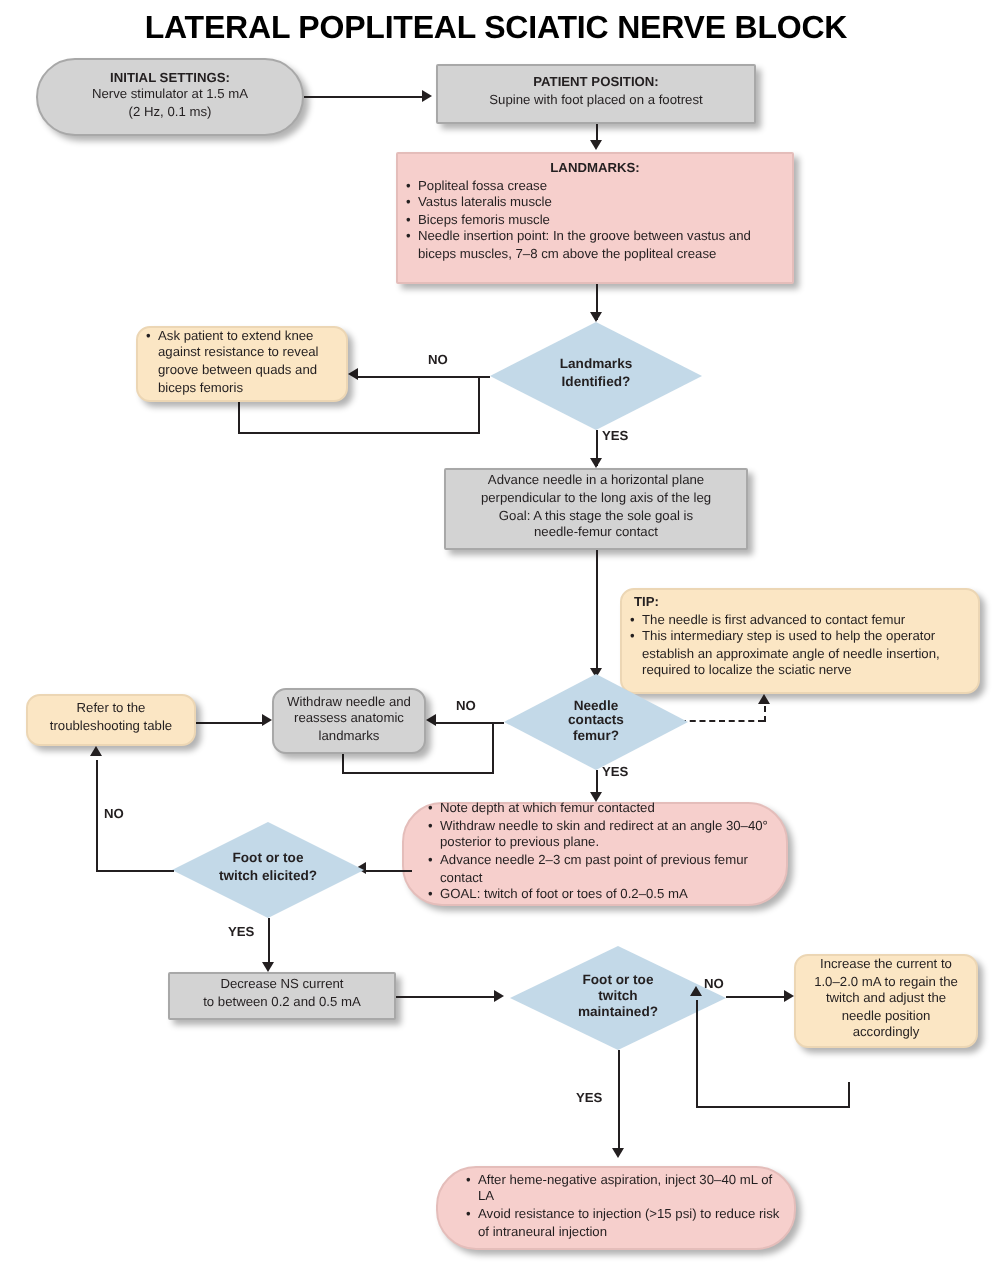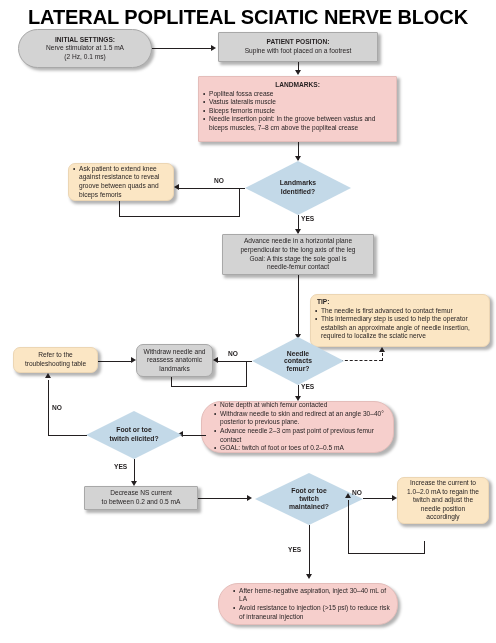--- a/index.html
+++ b/index.html
@@ -11,21 +11,21 @@
     position:relative;
     width:496px;
     height:643px;
     background:#ffffff;
     overflow:hidden;
   }
   .title{
     position:absolute;
     left:0; top:6px; width:496px;
     text-align:center;
-    font-size:20px;
+    font-size:16px;
     font-weight:bold;
     letter-spacing:-0.1px;
     color:#000;
   }
 
   
   .node{
     position:absolute;
     box-sizing:border-box;
     display:flex;

